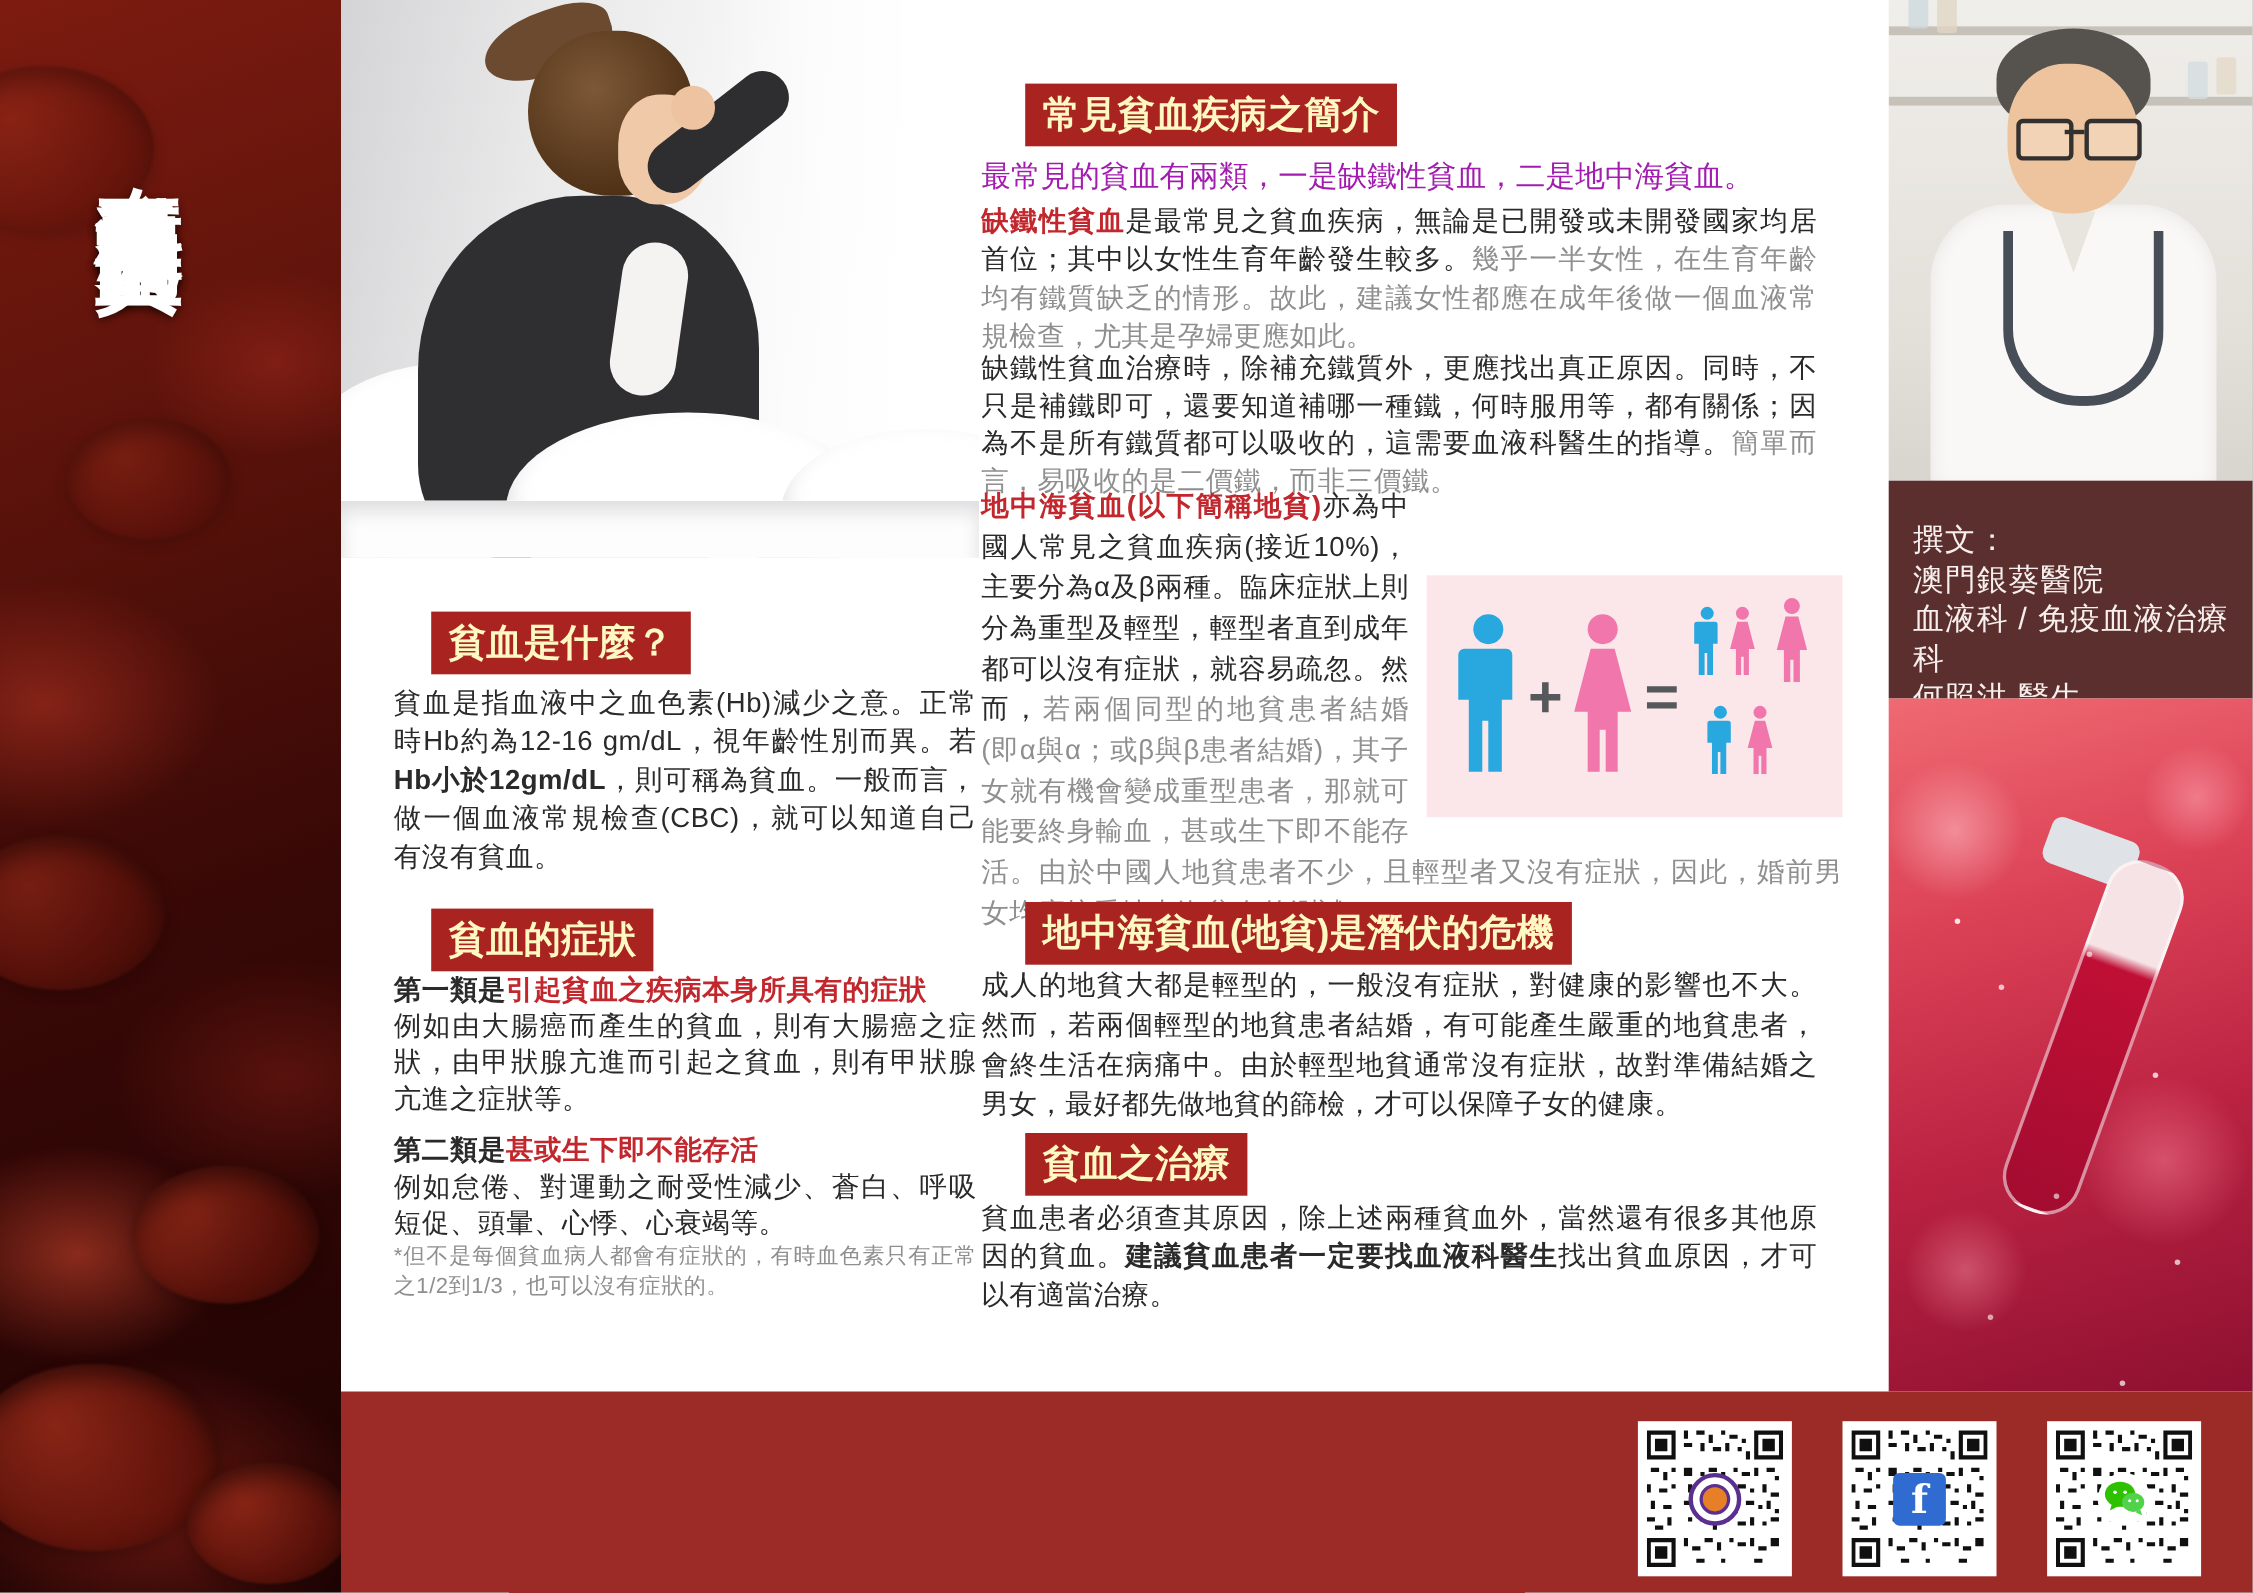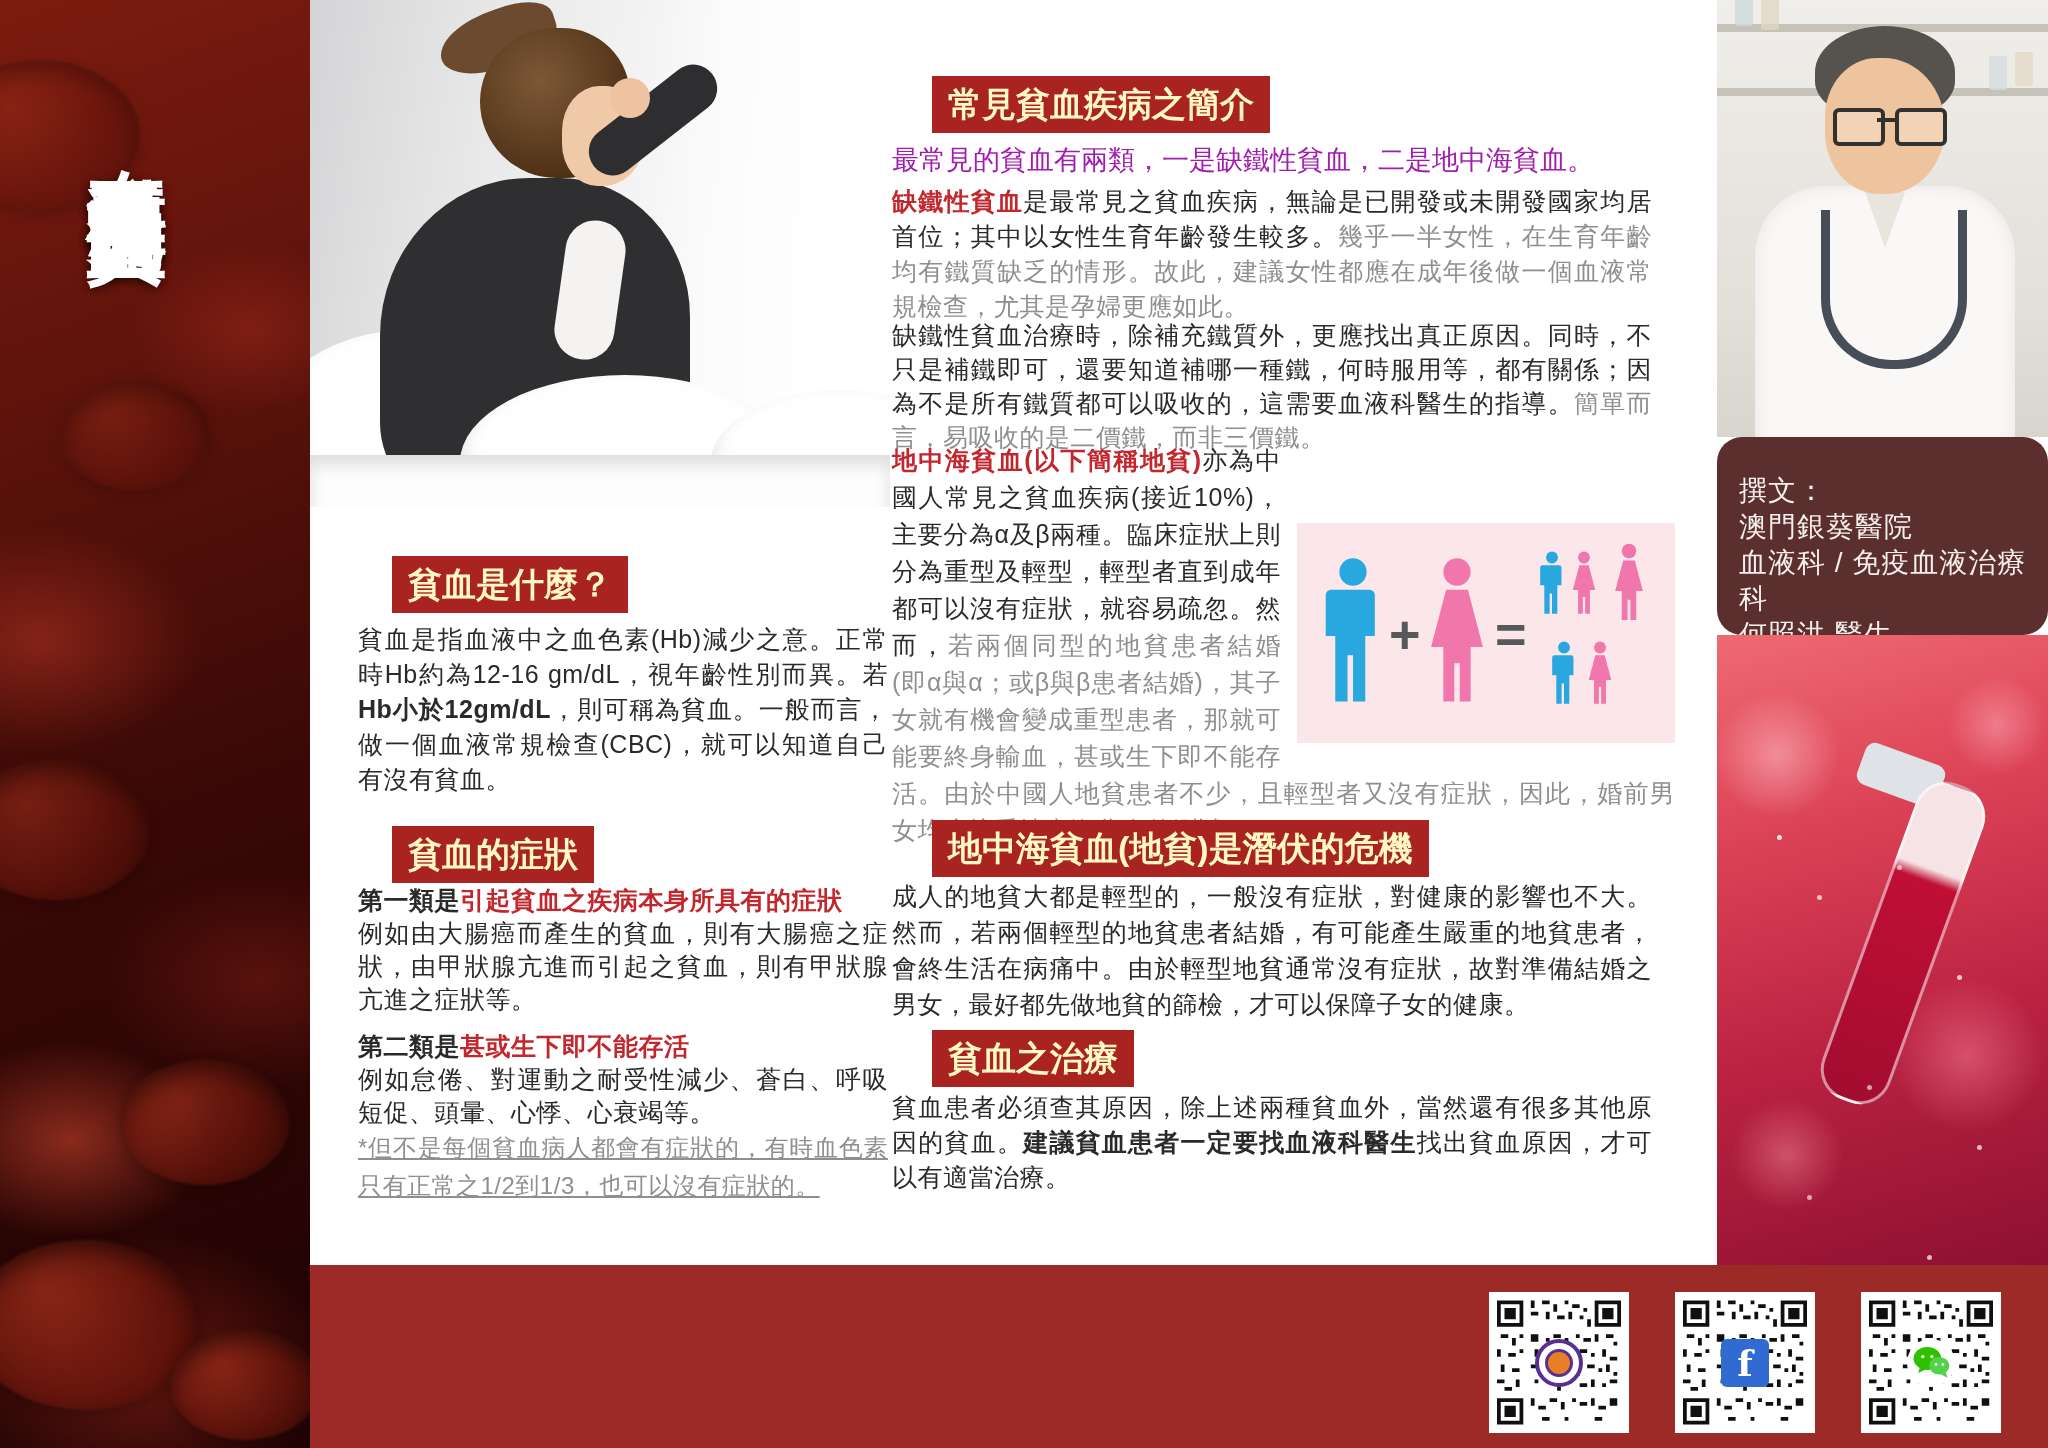--- a/index.html
+++ b/index.html
@@ -78,21 +78,21 @@
     background:#eec49e;}
   .dr-glasses{position:absolute;top:108px;width:44px;height:30px;border:4px solid #33312f;border-radius:6px;background:rgba(255,255,255,.25);}
   .dr-bridge{position:absolute;left:160px;top:118px;width:18px;height:4px;background:#33312f;}
   .dr-coat{position:absolute;left:38px;top:186px;width:260px;height:260px;background:#f9f8f6;
     border-radius:70px 70px 0 0;box-shadow:inset 0 0 18px rgba(0,0,0,.08);}
   .dr-collar{position:absolute;left:148px;top:192px;width:40px;height:56px;background:#e8e4de;
     clip-path:polygon(50% 100%,0 0,100% 0);}
   .dr-steth{position:absolute;left:104px;top:210px;width:128px;height:150px;border:9px solid #474e57;
     border-top:none;border-radius:0 0 70px 70px;}
   .author-box{position:absolute;left:1717px;top:437px;width:331px;height:198px;background:#5a2f2d;
-    color:#f6efed;font-size:28px;line-height:36px;box-sizing:border-box;padding:36px 0 0 22px;letter-spacing:1px;border-radius:25px;}
+    color:#f6efed;font-size:28px;line-height:36px;box-sizing:border-box;padding:36px 0 0 22px;letter-spacing:1px;}
   .photo-blood{position:absolute;left:1717px;top:635px;width:331px;height:630px;overflow:hidden;
     background:
       radial-gradient(90px 90px at 60px 120px, rgba(255,190,200,.55), rgba(0,0,0,0) 70%),
       radial-gradient(70px 70px at 280px 90px, rgba(255,170,185,.5), rgba(0,0,0,0) 70%),
       radial-gradient(110px 110px at 250px 420px, rgba(255,140,160,.45), rgba(0,0,0,0) 70%),
       radial-gradient(80px 80px at 70px 520px, rgba(255,160,175,.4), rgba(0,0,0,0) 70%),
       linear-gradient(165deg,#ef6a72 0%,#dc4256 30%,#bb2242 62%,#8e1030 100%);}
   .tube{position:absolute;left:150px;top:140px;width:66px;height:330px;border-radius:32px;
     transform:rotate(20deg);overflow:hidden;border:3px solid rgba(255,255,255,.55);
     background:linear-gradient(#f6e3e6 0%,#f6e3e6 26%,#c00f35 30%,#a30c30 100%);}
@@ -188,21 +188,21 @@
     <span>貧血是指血液中之血色素(Hb)減少之意。正常時Hb約為12-16 gm/dL，視年齡性別而異。若</span><span class="bold">Hb小於12gm/dL</span><span>，則可稱為貧血。一般而言，做一個血液常規檢查(CBC)，就可以知道自己有沒有貧血。</span>
   </div>
 
   <div class="h-box" style="left:352px;top:826px;">貧血的症狀</div>
   <div class="body-txt" style="left:358px;top:884px;width:530px;line-height:33px;">
     <div><span class="bold">第一類是</span><span class="red-b">引起貧血之疾病本身所具有的症狀</span></div>
     <div>例如由大腸癌而產生的貧血，則有大腸癌之症狀，由甲狀腺亢進而引起之貧血，則有甲狀腺亢進之症狀等。</div>
     <div style="height:14px"></div>
     <div><span class="bold">第二類是</span><span class="red-b">甚或生下即不能存活</span></div>
     <div>例如怠倦、對運動之耐受性減少、蒼白、呼吸短促、頭暈、心悸、心衰竭等。</div>
-    <div class="gray" style="font-size:24px;line-height:38px;text-decoration:underline;">*但不是每個貧血病人都會有症狀的，有時血色素只有正常之1/2到1/3，也可以沒有症狀的。</div>
+    <div class="gray" style="font-size:20px;line-height:27px;">*但不是每個貧血病人都會有症狀的，有時血色素只有正常之1/2到1/3，也可以沒有症狀的。</div>
   </div>
 
   <div class="h-box" style="left:892px;top:76px;">常見貧血疾病之簡介</div>
   <div class="lead" style="left:892px;top:142px;width:770px;">最常見的貧血有兩類，一是缺鐵性貧血，二是地中海貧血。</div>
 
   <div class="body-txt" style="left:892px;top:318px;width:760px;line-height:34px;">
     <span>缺鐵性貧血治療時，除補充鐵質外，更應找出真正原因。同時，不只是補鐵即可，還要知道補哪一種鐵，何時服用等，都有關係；因為不是所有鐵質都可以吸收的，這需要血液科醫生的指導。</span><span class="gray">簡單而言，易吸收的是二價鐵，而非三價鐵。</span>
   </div>
 
   <div class="body-txt" style="left:892px;top:184px;width:760px;line-height:35px;">

